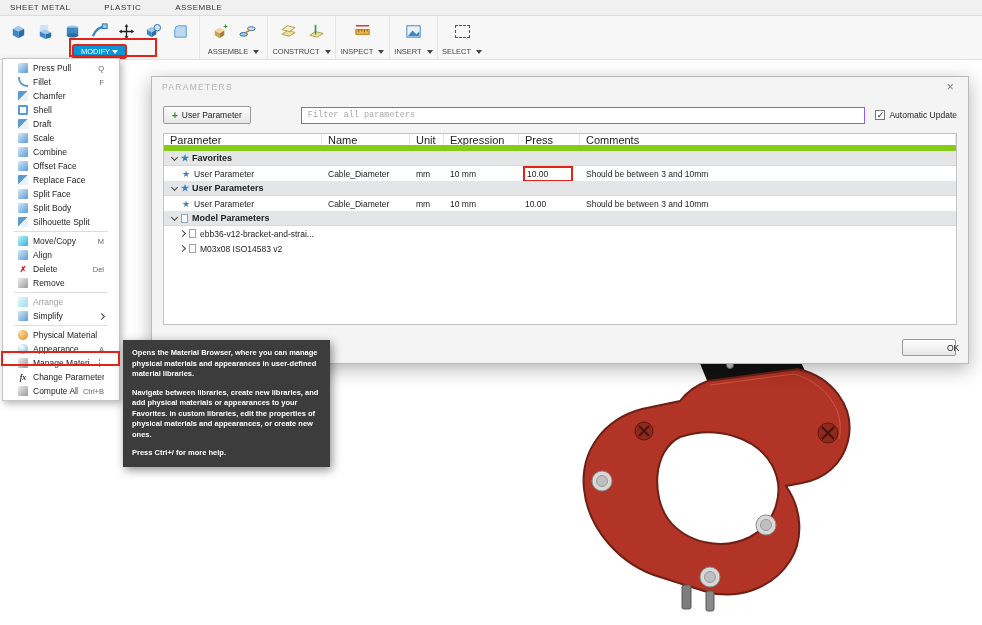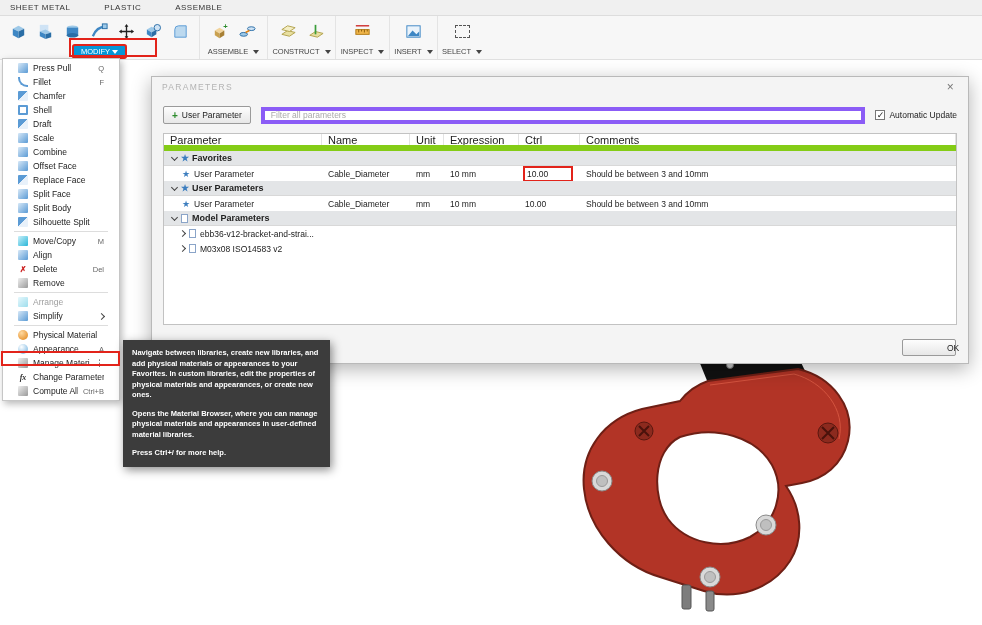--- a/index.html
+++ b/index.html
@@ -45,21 +45,21 @@
 
   
   .dialog { position:absolute; left:151px; top:76px; width:818px; height:288px; background:#f4f4f4; border:1px solid #b9b9b9; box-shadow:0 5px 18px rgba(0,0,0,.3); z-index:5; }
   .dlg-title { position:absolute; top:0; left:0; right:0; height:20px; display:flex; align-items:center; padding:0 10px; font-size:8.5px; letter-spacing:1.3px; color:#b3b3b3; }
   .dlg-close { margin-left:auto; color:#777; font-size:12px; width:14px; text-align:center; cursor:default; }
   .dlg-close::after { content:"×"; }
   .dlg-controls { position:absolute; top:28px; left:11px; right:11px; height:20px; display:flex; align-items:center; gap:10px; }
   .addbtn { display:flex; align-items:center; gap:4px; height:18px; padding:0 8px; font-size:8.5px; color:#222; background:linear-gradient(#fdfdfd,#e7e7e7); border:1px solid #9a9a9a; border-radius:2px; font-family:inherit; }
   .plus-ic { color:#2c8c2c; font-weight:bold; font-size:10px; }
   .plus-ic::after { content:"+"; }
-  .filter-input { flex:1; height:17px; border:4px solid #8b5cf6; font-size:8.5px; padding:0 6px; color:#333; font-family:Liberation Sans, sans-serif; }
+  .filter-input { flex:1; height:17px; border:1px solid #8b5cf6; font-size:8.5px; padding:0 6px; color:#333; font-family:Liberation Mono, monospace;margin-left:40px; }
   .filter-input::placeholder { color:#aaa; }
   .autoupd { display:flex; align-items:center; gap:4px; font-size:8.5px; color:#222; }
   .chk { width:10px; height:10px; border:1px solid #777; background:#fff; display:flex; align-items:center; justify-content:center; font-size:9px; color:#222; }
   .chk::after { content:"✓"; }
 
   .ptable { position:absolute; left:11px; right:11px; top:56px; bottom:38px; background:#fff; border:1px solid #c2c2c2; overflow:hidden; }
   .prow { display:flex; align-items:center; height:15px; font-size:8.5px; }
   .phead { height:17px; border-bottom:6px solid #84cc16; font-size:11px; color:#222; }
   .pc { padding-left:6px; overflow:hidden; white-space:nowrap; height:100%; display:flex; align-items:center; }
   .phead .pc { border-right:1px solid #e3e3e3; }
@@ -361,21 +361,21 @@
       <span>Automatic Update</span>
     </label>
   </div>
 
   <div class="ptable">
     <div class="prow phead">
       <span class="pc c1">Parameter</span>
       <span class="pc c2">Name</span>
       <span class="pc c3">Unit</span>
       <span class="pc c4">Expression</span>
-      <span class="pc c5">Ctrl</span>
+      <span class="pc c5">Press</span>
       <span class="pc c6">Comments</span>
     </div>
 
     <div class="prow grow">
       <span class="pc c1">
           <span class="chv-d"></span>
           <span class="gstar"></span>
           <span>Favorites</span>
         </span>
     </div>
@@ -432,22 +432,22 @@
           <span class="doc-ic"></span>
           <span>M03x08 ISO14583 v2</span>
         </span>
     </div>
   </div>
 
   <button class="okbtn">OK</button>
 </div>
 
 <div class="tooltip">
+  <p>Opens the Material Browser, where you can manage physical materials and appearances in user-defined material libraries.</p>
   <p>Navigate between libraries, create new libraries, and add physical materials or appearances to your Favorites. In custom libraries, edit the properties of physical materials and appearances, or create new ones.</p>
-  <p>Opens the Material Browser, where you can manage physical materials and appearances in user-defined material libraries.</p>
   <p>Press Ctrl+/ for more help.</p>
 </div>
 
 <svg class="model" width="370" height="292" viewBox="0 0 370 292">
 
   <g>
     <polygon points="155,18 250,6 266,40 170,55" fill="#111111"></polygon>
     <polygon points="155,18 250,6 254,14 159,26" fill="#2c2c2c"></polygon>
     <circle cx="190" cy="32" r="3.5" fill="#c9c9c9" stroke="#6e6e6e"></circle>
     <circle cx="232" cy="26" r="3.5" fill="#c9c9c9" stroke="#6e6e6e"></circle>

